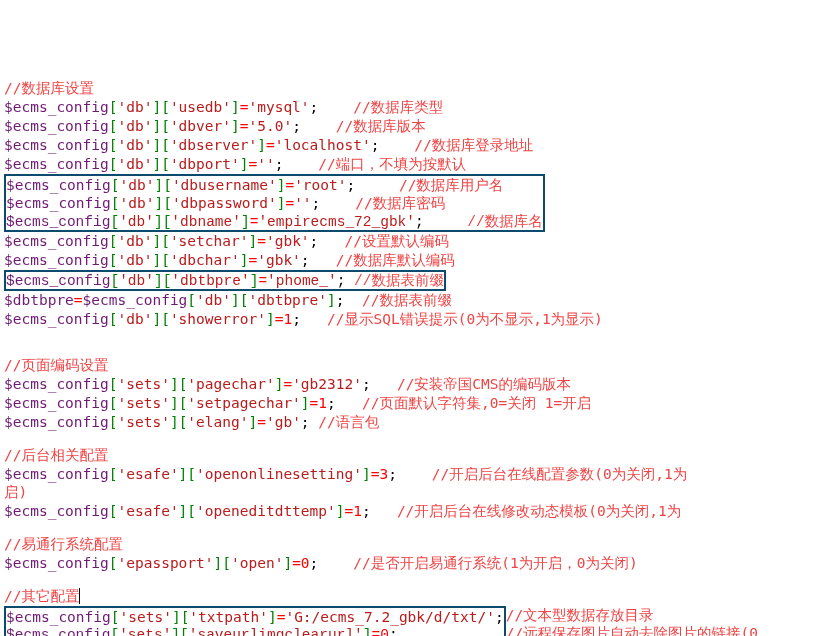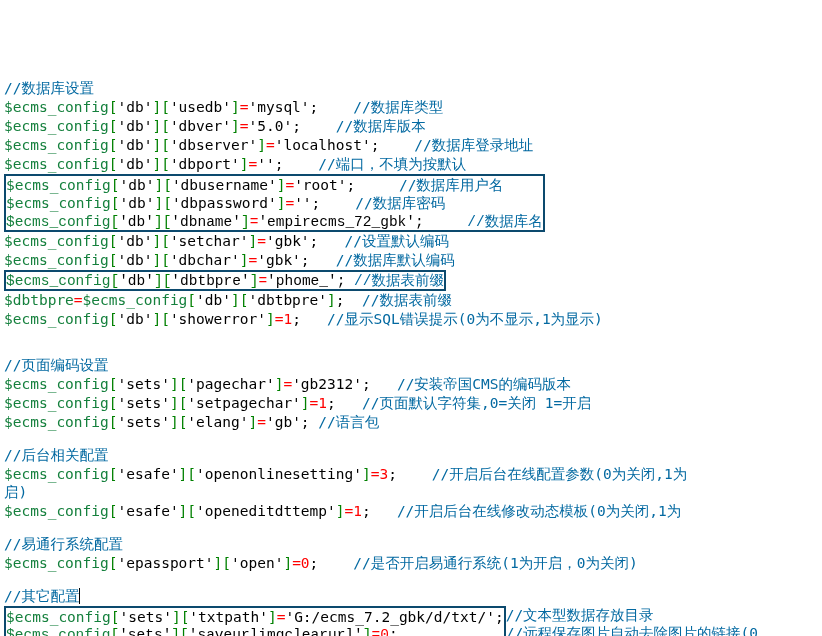--- a/index.html
+++ b/index.html
@@ -4,24 +4,24 @@
 <style>
   body {
     margin: 4px;
     font-family: "SimSun", "宋体", monospace;
     font-size: 14.5px;
     line-height: 1.3;
     white-space: pre;
     color: #000;
     background: #fff;
   }
-  .var { color: #15803d; }
-  .str { color: #000000; }
+  .var { color: #701a75; }
+  .str { color: #b91c1c; }
   .br  { color: #008000; }
-  .cmt { color: #0369a1; }
+  .cmt { color: #ef4444; }
   .eq  { color: #ff0000; }
   .num { color: #ff0000; }
   .line { display: block; }
   .box-red { border: 2px solid #0c4a6e; display: inline-block; }
   .box-red .line:last-child { margin-bottom: -2px; font-family: Liberation Mono, monospace; }
   .gap { height: 14px; }
   .caret { border-right: 1px solid #000; }
 </style>
 </head>
 <body>

